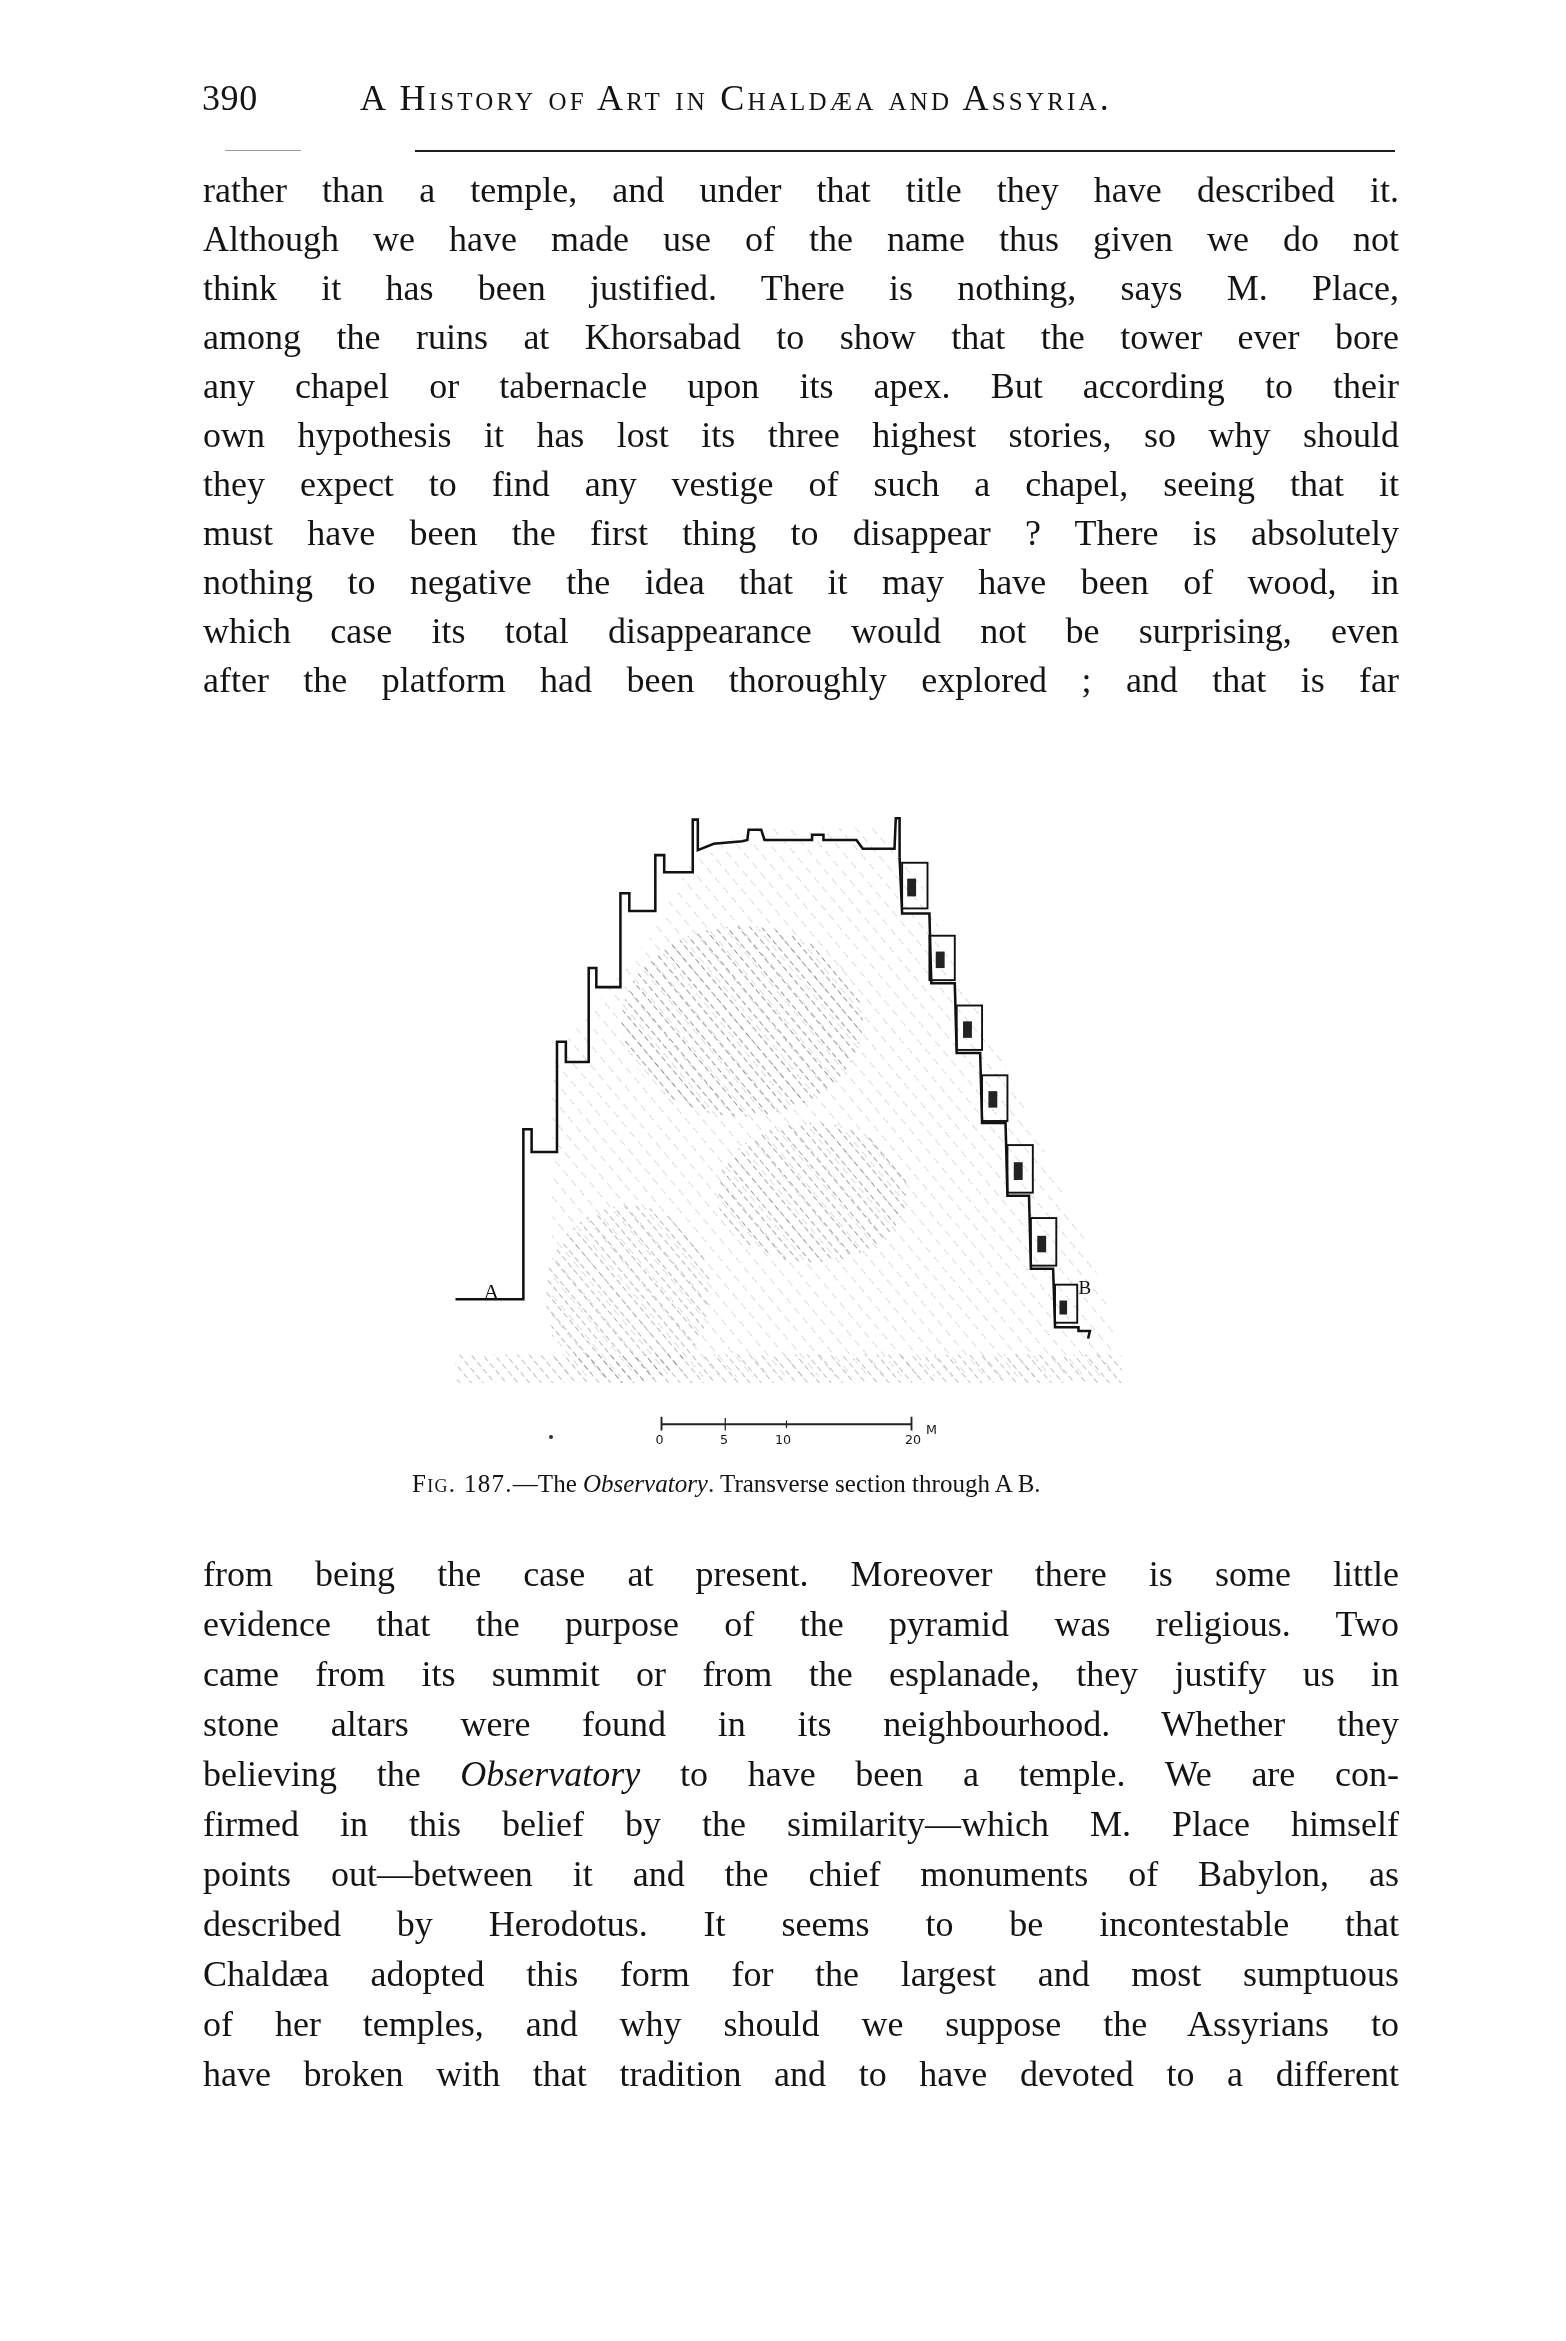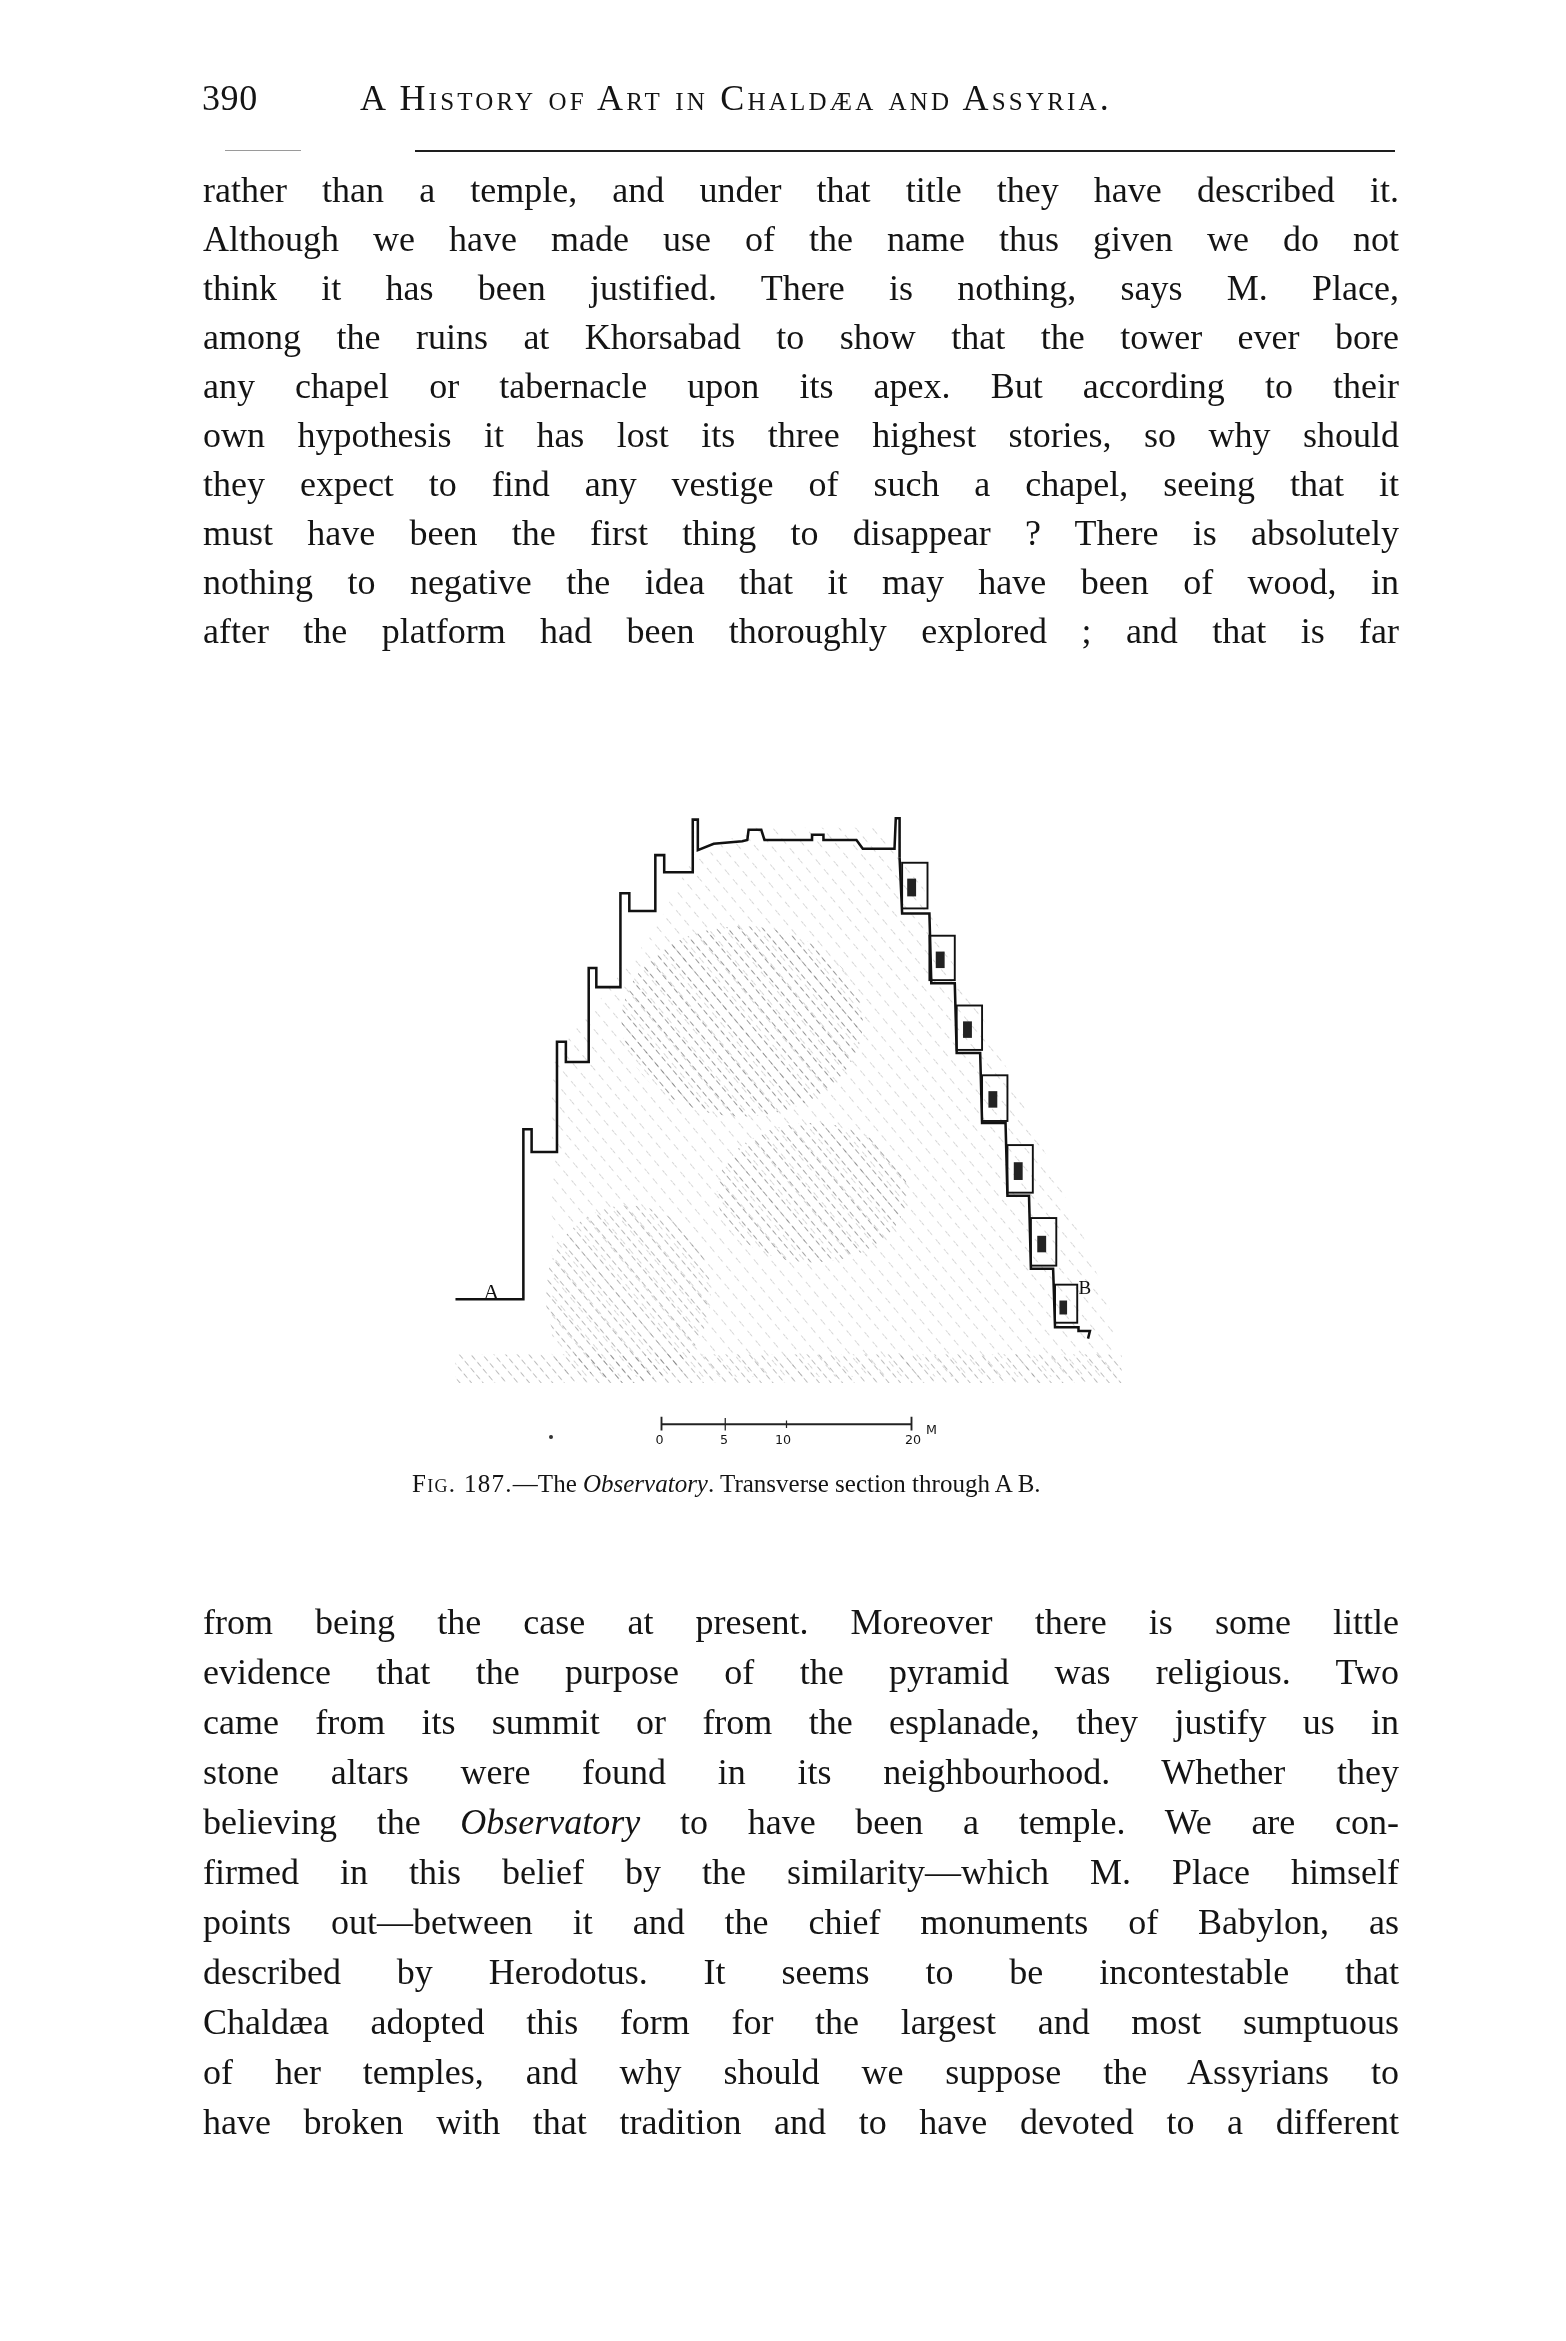--- a/index.html
+++ b/index.html
@@ -23,21 +23,21 @@
   .para {
     position: absolute; left: 203px; width: 1196px; font-size: 36px;
   }
   .para .line {
     display: block; height: 49px; line-height: 49px; white-space: nowrap;
     text-align: justify; text-align-last: justify;
   }
   .para.lower .line { height: 50px; line-height: 50px; }
   .para .line.last { text-align-last: left; }
   .para-top { top: 166px; }
-  .para-bottom { top: 1549px; margin-top: 48px; }
+  .para-bottom { top: 1549px; }
   .figure {
     position: absolute; left: 444px; top: 812px; width: 698px; height: 571px;
   }
   .scale-bar {
     position: absolute; left: 653px; top: 1413px; width: 292px; height: 44px;
   }
   .scale-label { position: absolute; top: 19px; font-size: 12.7px; font-family: "DejaVu Sans", sans-serif; }
   .caption {
     position: absolute; left: 412px; top: 1470px; font-size: 25px; white-space: nowrap;
   }
@@ -57,20 +57,21 @@
 <div class="para para-top">
   <span class="line">rather than a temple, and under that title they have described it.</span>
   <span class="line">Although we have made use of the name thus given we do not</span>
   <span class="line">think it has been justified.  There is nothing, says M. Place,</span>
   <span class="line">among the ruins at Khorsabad to show that the tower ever bore</span>
   <span class="line">any chapel or tabernacle upon its apex.  But according to their</span>
   <span class="line">own hypothesis it has lost its three highest stories, so why should</span>
   <span class="line">they expect to find any vestige of such a chapel, seeing that it</span>
   <span class="line">must have been the first thing to disappear ?  There is absolutely</span>
   <span class="line">nothing to negative the idea that it may have been of wood, in</span>
+  <span class="line">which case its total disappearance would not be surprising, even</span>
   <span class="line">after the platform had been thoroughly explored ; and that is far</span>
 </div>
 
 <div class="figure">
   <svg width="698" height="571" viewBox="0 0 1100 900">
     <defs>
       <pattern id="hatch" width="14" height="14" patternUnits="userSpaceOnUse" patternTransform="rotate(-40)">
         <line x1="0" y1="0" x2="0" y2="14" stroke="#555" stroke-width="2.2" stroke-dasharray="7 5"></line>
       </pattern>
       <pattern id="hatch-light" width="20" height="20" patternUnits="userSpaceOnUse" patternTransform="rotate(-40)">

